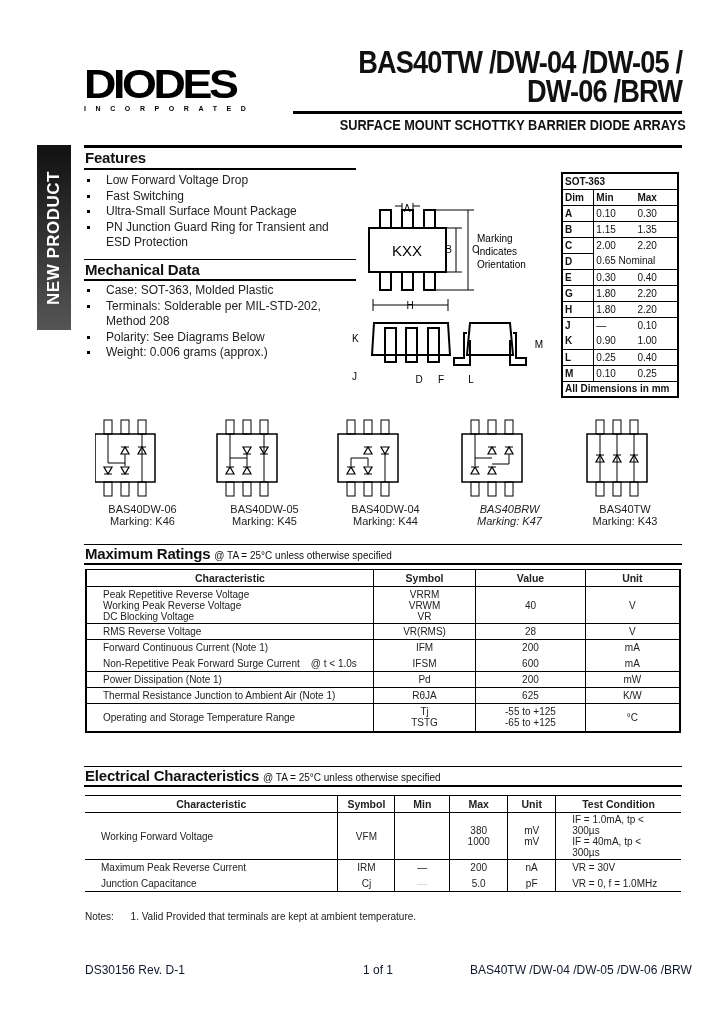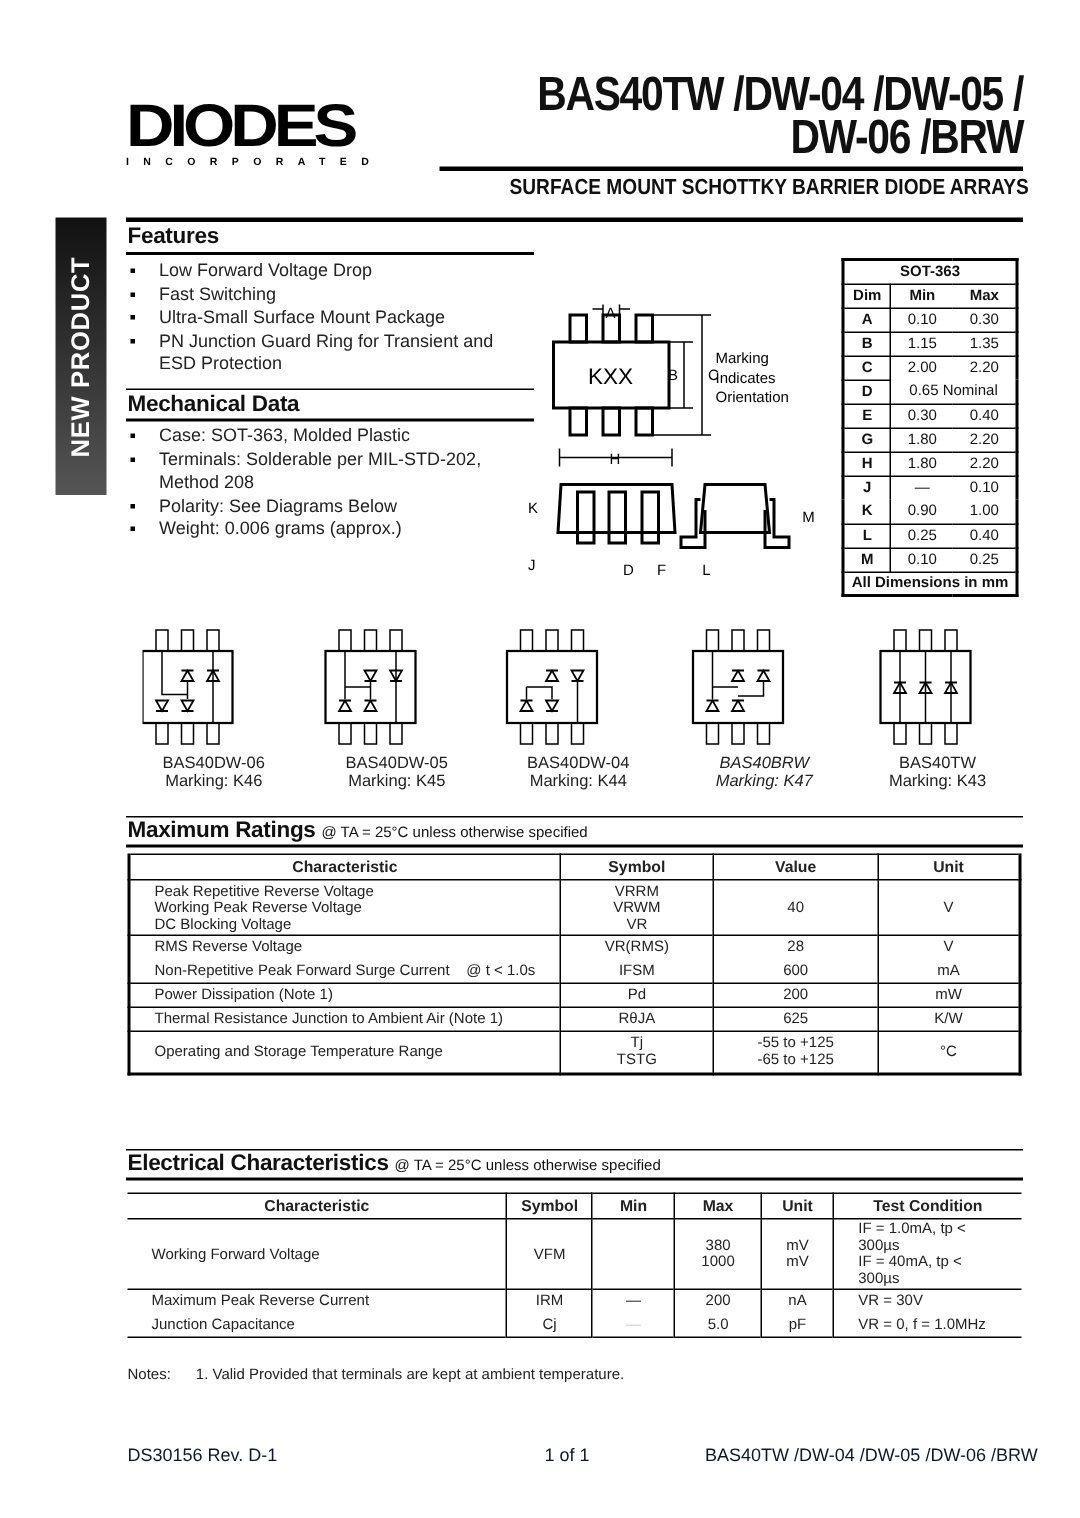--- a/index.html
+++ b/index.html
@@ -23,21 +23,21 @@
   .section-h { font-weight: bold; font-size: 15px; letter-spacing: -0.2px; }
   .section-h small { font-weight: normal; font-size: 10px; letter-spacing: 0; }
 
   ul.bul { list-style: none; font-size: 12px; line-height: 15.5px; color: #222; }
   ul.bul li { position: relative; padding-left: 22px; }
   ul.bul li::before { content: ""; position: absolute; left: 3px; top: 6px; width: 3px; height: 3px; background: #000; }
 
   
   table { border-collapse: collapse; }
   .dimtab { left: 561px; top: 172px; width: 118px; border: 2px solid #000; font-size: 10px; }
-  .dimtab td, .dimtab th { border: 1px solid #000; text-align: center; height: 16px; padding: 0 2px; margin-left: 29px; }
+  .dimtab td, .dimtab th { border: 1px solid #000; text-align: left; height: 16px; padding: 0 2px; margin-left: 29px; }
   .dimtab th { font-weight: bold; }
   .dimtab td.b { font-weight: bold; }
 
   
   .mtab { font-size: 10px; color: #222; }
   .mtab th { font-weight: bold; font-size: 10.5px; height: 17px; border: 1px solid #000; }
   .mtab td { border-left: 1px solid #000; border-right: 1px solid #000; padding: 1px 16px; vertical-align: middle; line-height: 11px; }
   .mtab tr.grp td { border-top: 1px solid #000; }
   .mtab td.c { text-align: center; }
   .mtab td.l { text-align: left; }
@@ -314,20 +314,26 @@
         </td>
     <td class="c">40</td>
         <td class="c">V</td>
   </tr>
   <tr class="grp" style="height:16px">
     <td class="l">RMS Reverse Voltage</td>
         <td class="c">VR(RMS)</td>
         <td class="c">28</td>
         <td class="c">V</td>
   </tr>
+  <tr class="grp" style="height:16px">
+    <td class="l">Forward Continuous Current (Note 1)</td>
+        <td class="c">IFM</td>
+        <td class="c">200</td>
+        <td class="c">mA</td>
+  </tr>
   <tr style="height:16px">
     <td class="l" style="white-space:pre">Non-Repetitive Peak Forward Surge Current    @ t &lt; 1.0s</td>
         <td class="c">IFSM</td>
         <td class="c">600</td>
         <td class="c">mA</td>
   </tr>
   <tr class="grp" style="height:16px">
     <td class="l">Power Dissipation (Note 1)</td>
         <td class="c">Pd</td>
         <td class="c">200</td>

